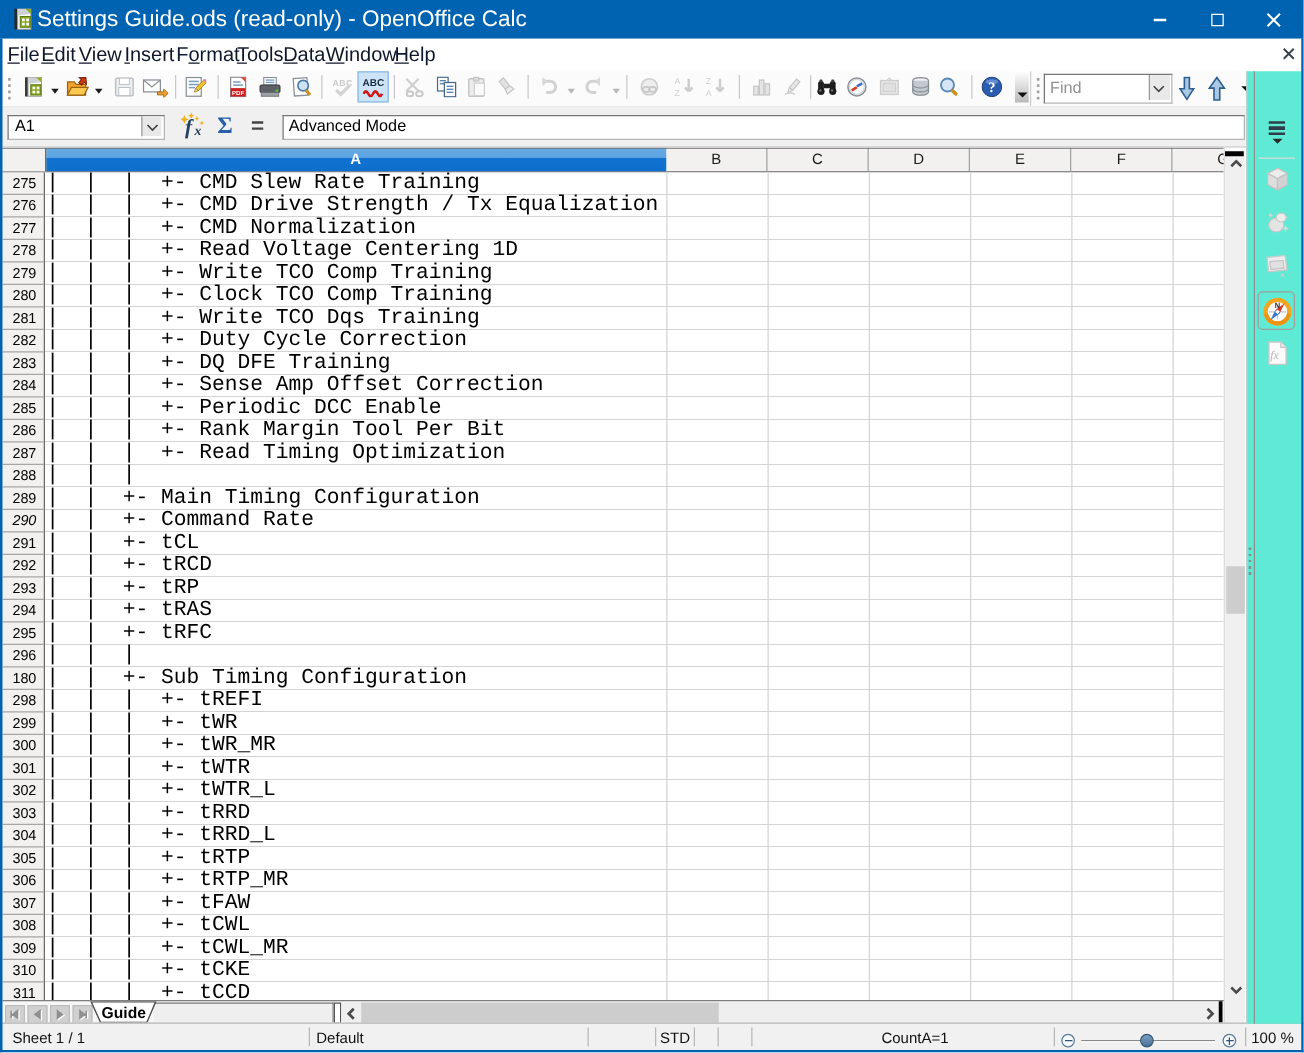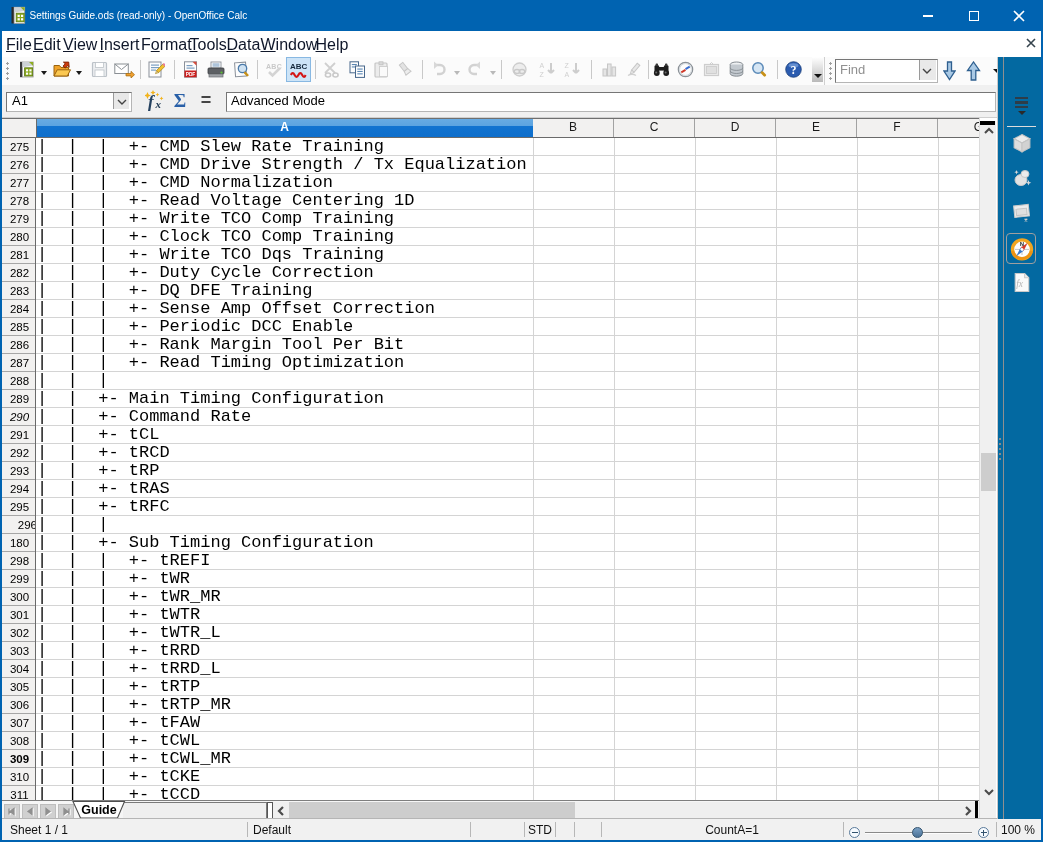--- a/index.html
+++ b/index.html
@@ -3,21 +3,21 @@
 <style>
   html,body{margin:0;padding:0;}
   body{width:1043px;height:842px;overflow:hidden;font-family:"Liberation Sans",sans-serif;}
   #win{position:absolute;left:0;top:0;width:1043px;height:842px;background:#fff;overflow:hidden;}
   .abs{position:absolute;}
   
   #titlebar{left:0;top:0;width:1043px;height:31px;background:#0063b1;}
   #brdL{left:0;top:31px;width:2px;height:811px;background:#0063b1;}
   #brdR{left:1041px;top:31px;width:2px;height:811px;background:#0063b1;}
   #brdB{left:0;top:840px;width:1043px;height:2px;background:#0063b1;}
-  #title-txt{left:29.5px;top:0;height:16px;line-height:31px;color:#fff;font-size:10px;}
+  #title-txt{left:29.5px;top:0;height:16px;line-height:31px;color:#fff;font-size:18px;}
   
   #menubar{left:2px;top:31px;width:1039px;height:26px;background:#fff;}
   .mi{position:absolute;top:0;height:26px;line-height:27px;font-size:16px;color:#0f172a;}
   
   #toolbar{left:2px;top:57px;width:995px;height:28px;background:#fbfbfb;border-bottom:1px solid #cfcfcf;}
   .sep{position:absolute;top:3px;width:1px;height:19px;background:#c9c9c9;}
   .ti{position:absolute;top:4px;width:17px;height:17px;}
   .dd{position:absolute;top:14px;width:0;height:0;border-left:3.5px solid transparent;border-right:3.5px solid transparent;border-top:4px solid #1a1a1a;}
   .ddg{border-top-color:#b9b9b9;}
   .grip{position:absolute;top:3px;width:5px;height:22px;background-image:radial-gradient(#9f9f9f 1px, transparent 1.1px);background-size:5px 5px;background-position:1px 1px;}
@@ -37,21 +37,21 @@
   .rh{position:absolute;left:0;width:35px;height:17px;border-bottom:1px solid #a6a6a6;text-align:center;font-size:11.5px;line-height:18px;color:#000;}
   
   #vscroll{left:979px;top:118px;width:17px;height:700px;background:#f0f0f0;border-left:1px solid #dcdcdc;box-sizing:border-box;}
   #hscrollrow{left:2px;top:800px;width:977px;height:19px;background:#f6f6f6;border-top:1px solid #7e7e7e;box-sizing:border-box;}
   .navbtn{position:absolute;top:2.5px;width:16px;height:15px;background:#d0d0d0;border:1px solid #bdbdbd;box-sizing:border-box;}
   
   #statusbar{left:0;top:818px;width:1043px;height:22px;background:#f1f1f1;border-top:1px solid #b5b5b5;box-sizing:content-box;}
   .st{position:absolute;top:0;height:21px;line-height:22px;font-size:12px;color:#111;}
   .sd{position:absolute;top:3px;width:1px;height:15px;background:#b7b7b7;}
   
-  #sidebar{left:997px;top:57px;width:44px;height:762px;background:#0369a1;}
+  #sidebar{left:997px;top:57px;width:44px;height:762px;background:#5eead4;}
   .sbline{position:absolute;top:0;width:1px;height:762px;background:#a9a9a9;}
 </style></head>
 <body>
 <div id="win">
 
 <div class="abs" id="colheads">
   <div class="ch" id="colA" style="left:34px;width:497px;">A</div>
   <div class="ch" style="left:531px;width:81px;">B</div>
   <div class="ch" style="left:612px;width:81px;">C</div>
   <div class="ch" style="left:693px;width:81px;">D</div>
@@ -121,34 +121,34 @@
       <div class="rh" style="top:198px;">286</div>
       <div class="rh" style="top:216px;">287</div>
       <div class="rh" style="top:234px;">288</div>
       <div class="rh" style="top:252px;">289</div>
       <div class="rh" style="top:270px;font-style:italic;">290</div>
       <div class="rh" style="top:288px;">291</div>
       <div class="rh" style="top:306px;">292</div>
       <div class="rh" style="top:324px;">293</div>
       <div class="rh" style="top:342px;">294</div>
       <div class="rh" style="top:360px;">295</div>
-      <div class="rh" style="top:378px;text-align:right;">296</div>
+      <div class="rh" style="top:378px;">296</div>
       <div class="rh" style="top:396px;">180</div>
       <div class="rh" style="top:414px;">298</div>
       <div class="rh" style="top:432px;">299</div>
       <div class="rh" style="top:450px;">300</div>
       <div class="rh" style="top:468px;">301</div>
       <div class="rh" style="top:486px;">302</div>
       <div class="rh" style="top:504px;">303</div>
       <div class="rh" style="top:522px;">304</div>
       <div class="rh" style="top:540px;">305</div>
       <div class="rh" style="top:558px;">306</div>
       <div class="rh" style="top:576px;">307</div>
       <div class="rh" style="top:594px;">308</div>
-      <div class="rh" style="top:612px;font-weight:bold;">309</div>
+      <div class="rh" style="top:612px;">309</div>
       <div class="rh" style="top:630px;">310</div>
       <div class="rh" style="top:648px;">311</div>
     </div>
 
 <div class="abs" id="vscroll">
   <div class="abs" style="left:0;top:0;width:16px;height:2.5px;background:#fff;"></div>
       <div class="abs" style="left:0;top:2.5px;width:15px;height:4.5px;background:#000;"></div>
   <svg class="abs" style="left:3.5px;top:9px;" width="10" height="8" viewBox="0 0 10 8">
         <path d="M1 6 L5 2 L9 6" fill="none" stroke="#4a4a4a" stroke-width="2"></path>
       </svg>

